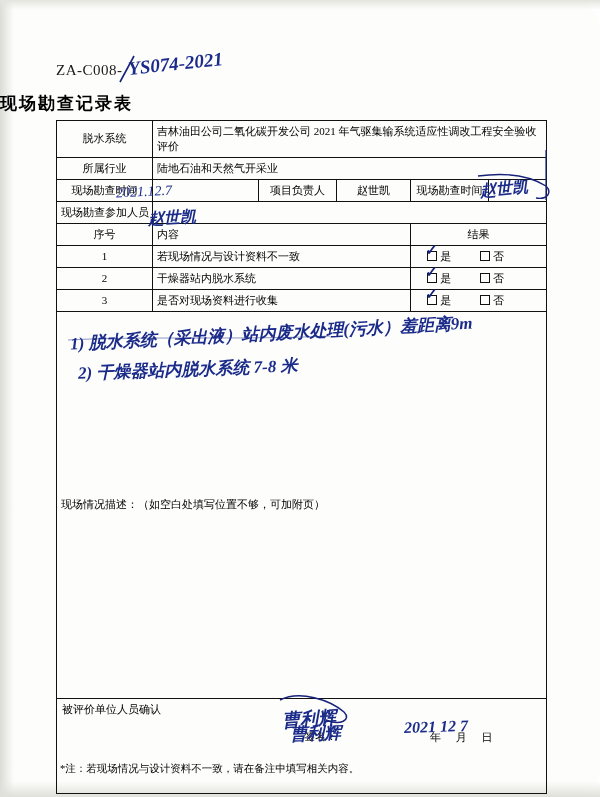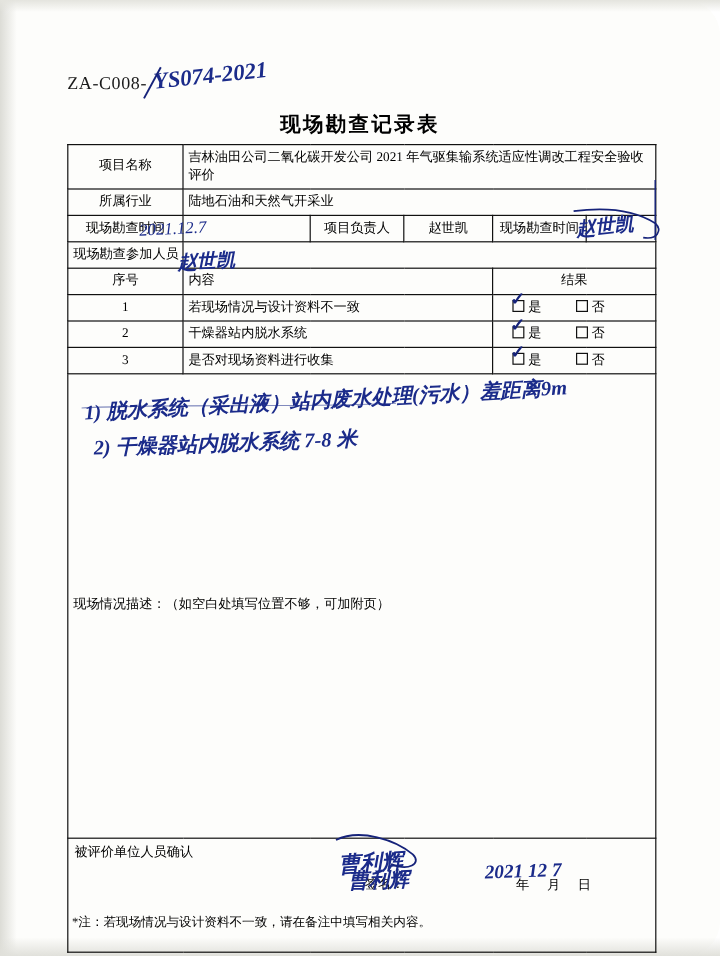--- a/index.html
+++ b/index.html
@@ -71,21 +71,21 @@
     font-size: 19px;
     transform: rotate(-6deg);
     font-weight: bold;
   }
 
   .title {
     position: absolute;
     top: 92px;
     left: 0;
     width: 600px;
-    text-align: center;
+    text-align: left;
     font-family: "Liberation Serif", serif;
     font-weight: bold;
     font-size: 17px;
     letter-spacing: 2px;
     color: #000;
   }
 
   table.form {
     position: absolute;
     left: 56px;
@@ -288,21 +288,21 @@
     <colgroup>
       <col style="width:96px">
       <col style="width:106px">
       <col style="width:78px">
       <col style="width:74px">
       <col style="width:78px">
       <col style="width:58px">
     </colgroup>
     <tbody>
       <tr class="tall">
-        <td class="lbl">项目名称</td>
+        <td class="lbl">脱水系统</td>
         <td class="val" colspan="5">吉林油田公司二氧化碳开发公司 2021 年气驱集输系统适应性调改工程安全验收评价</td>
       </tr>
       <tr class="row-h">
         <td class="lbl">所属行业</td>
         <td class="val" colspan="5">陆地石油和天然气开采业</td>
       </tr>
       <tr class="row-h">
         <td class="lbl">现场勘查时间</td>
         <td class="val"></td>
         <td class="lbl">项目负责人</td>

